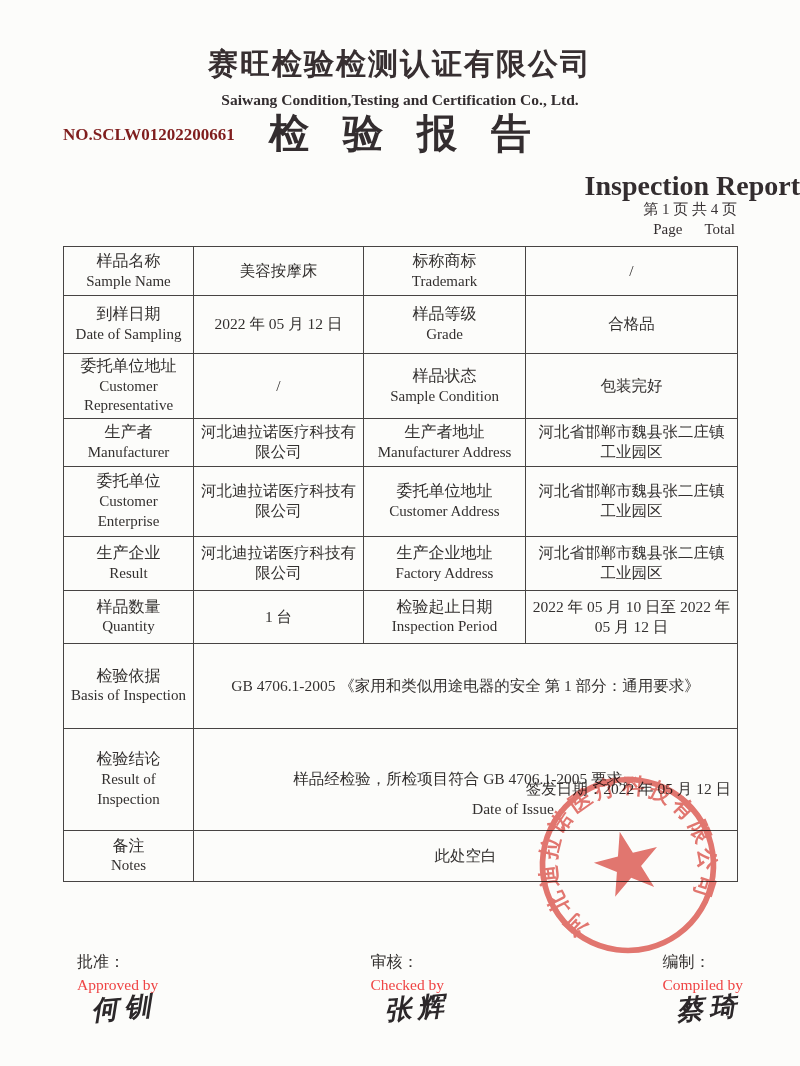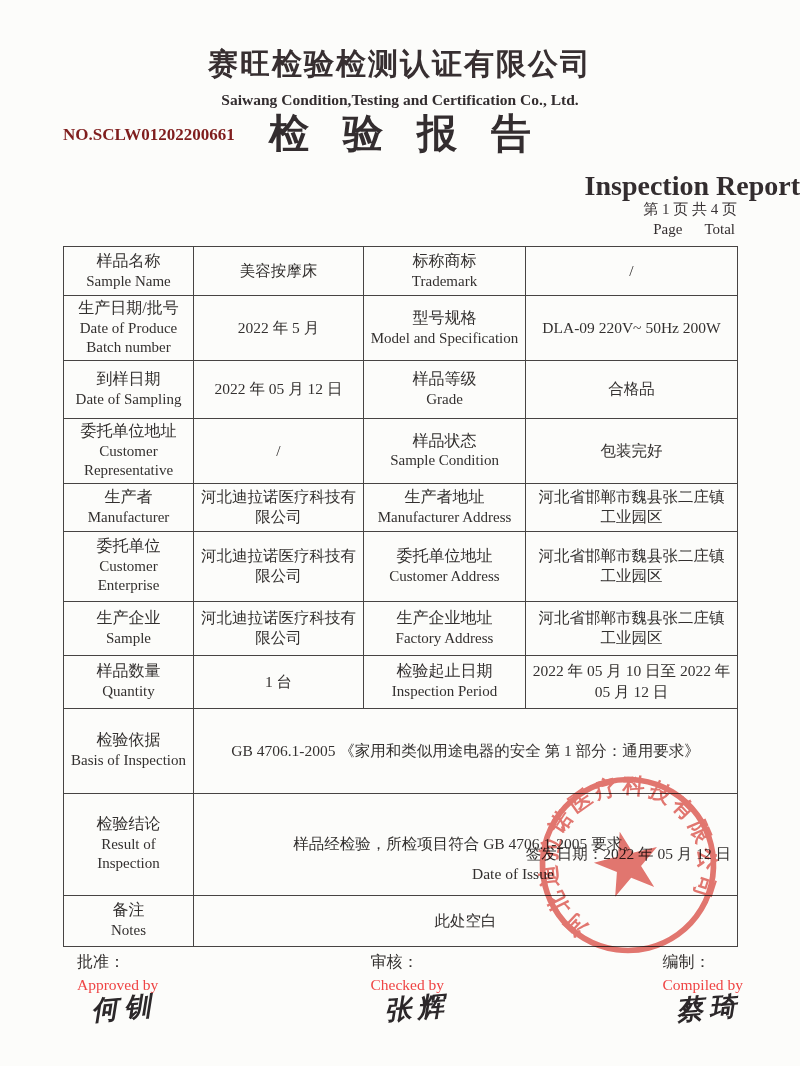--- a/index.html
+++ b/index.html
@@ -128,33 +128,20 @@
           <div class="cn">样品名称</div>
           <div class="en">Sample Name</div>
         </td>
         <td>美容按摩床</td>
         <td>
           <div class="cn">标称商标</div>
           <div class="en">Trademark</div>
         </td>
         <td>/</td>
       </tr>
-      <tr style="height:63px">
-        <td>
-          <div class="cn">生产日期/批号</div>
-          <div class="en">Date of Produce</div>
-          <div class="en">Batch number</div>
-        </td>
-        <td>2022 年 5 月</td>
-        <td>
-          <div class="cn">型号规格</div>
-          <div class="en">Model and Specification</div>
-        </td>
-        <td>DLA-09 220V~ 50Hz 200W</td>
-      </tr>
       <tr style="height:58px">
         <td>
           <div class="cn">到样日期</div>
           <div class="en">Date of Sampling</div>
         </td>
         <td>2022 年 05 月 12 日</td>
         <td>
           <div class="cn">样品等级</div>
           <div class="en">Grade</div>
         </td>
@@ -194,21 +181,21 @@
         <td>河北迪拉诺医疗科技有限公司</td>
         <td>
           <div class="cn">委托单位地址</div>
           <div class="en">Customer Address</div>
         </td>
         <td>河北省邯郸市魏县张二庄镇工业园区</td>
       </tr>
       <tr style="height:54px">
         <td>
           <div class="cn">生产企业</div>
-          <div class="en">Sample</div>
+          <div class="en">Result</div>
         </td>
         <td>河北迪拉诺医疗科技有限公司</td>
         <td>
           <div class="cn">生产企业地址</div>
           <div class="en">Factory Address</div>
         </td>
         <td>河北省邯郸市魏县张二庄镇工业园区</td>
       </tr>
       <tr style="height:53px">
         <td>

